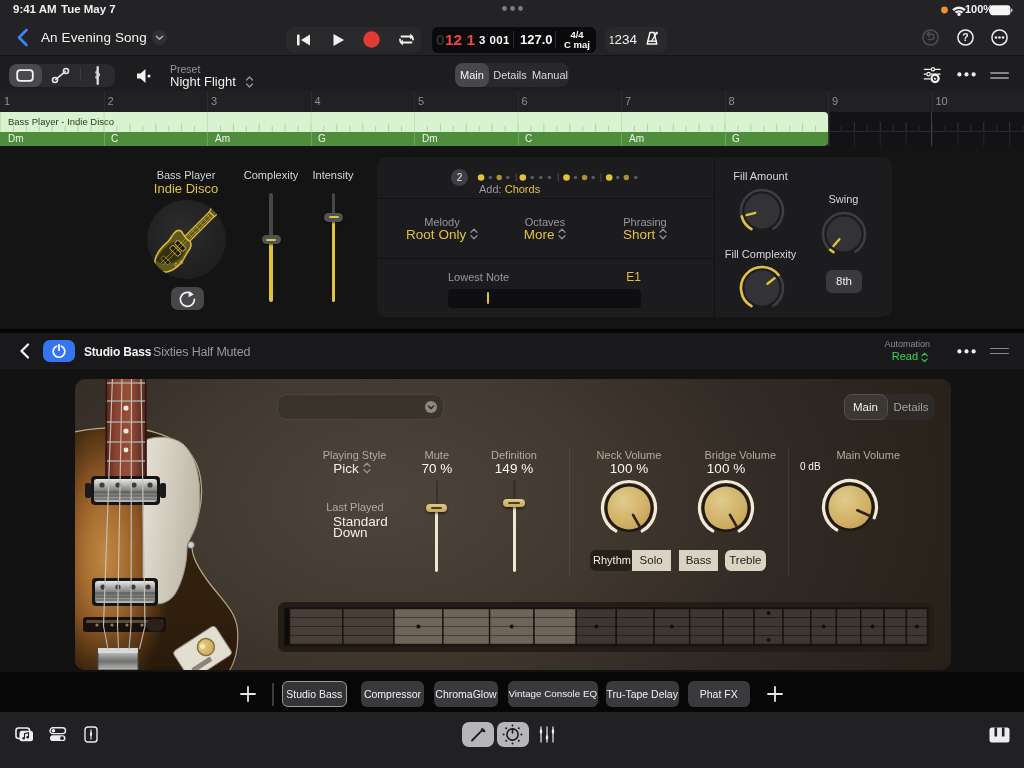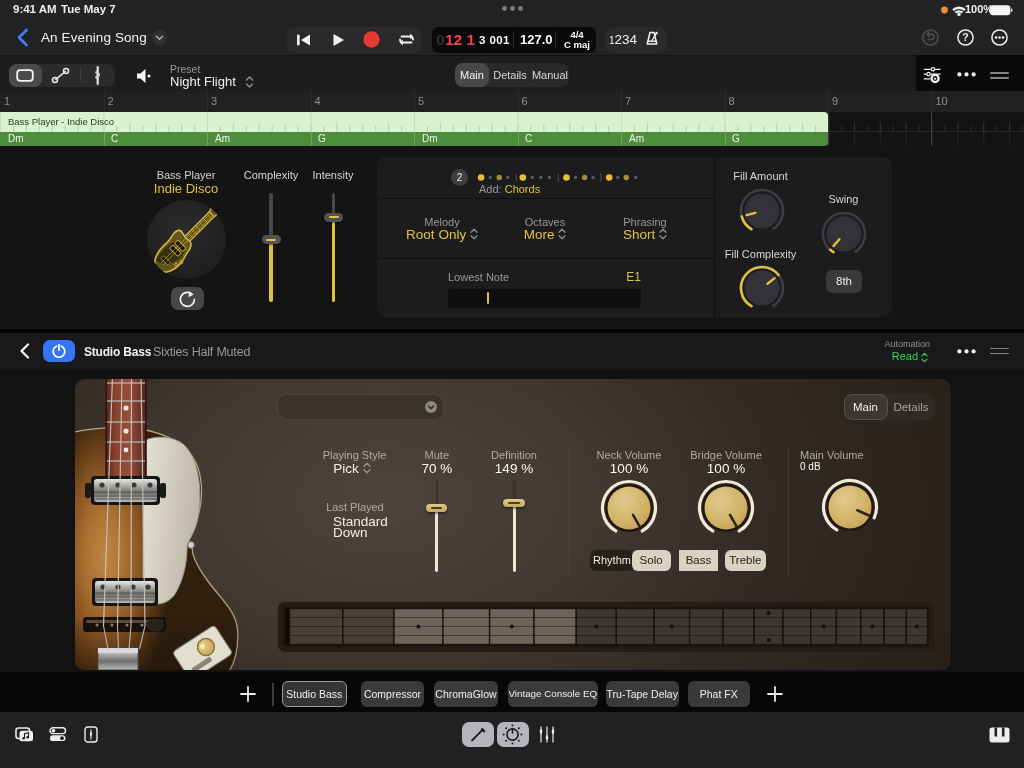--- a/index.html
+++ b/index.html
@@ -1,21 +1,21 @@
 <!DOCTYPE html>
 <html><head><meta charset="utf-8">
 <style>
 *{margin:0;padding:0;box-sizing:border-box}
 html,body{width:1024px;height:768px;background:#0a0a0b;overflow:hidden}
 body{font-family:"Liberation Sans",sans-serif;position:relative;-webkit-font-smoothing:antialiased}
 .abs{position:absolute}
 .ctr{display:flex;align-items:center;justify-content:center}
 
 #topbar{left:0;top:0;width:1024px;height:55px;background:#232325}
-#tb2{left:0;top:55px;width:916px;height:36px;background:#1d1d1f;border-top:1px solid #151517}
+#tb2{left:0;top:55px;width:1024px;height:36px;background:#1d1d1f;border-top:1px solid #151517}
 #ruler{left:0;top:91px;width:1024px;height:21px;background:#212123}
 .rnum{position:absolute;top:4px;font-size:11px;color:#8e8e93}
 .rbar{position:absolute;top:0;width:1px;height:21px;background:#2c2c2f}
 
 #rows{left:0;top:112px;width:1024px;height:34px;background:#131315}
 #regA{left:0;top:112px;width:828px;height:19.5px;background:#d9f2cf;border-radius:0 4px 0 0}
 #regB{left:0;top:131.5px;width:828px;height:14.5px;background:#4d8d3c;border-radius:0 0 4px 0}
 .chd{position:absolute;top:1.5px;font-size:10px;color:#f2f6ee;font-weight:400}
 .cbar{position:absolute;top:0;width:1px;height:14.5px;background:#6da55c}
 
@@ -580,44 +580,44 @@
  <div class="abs" style="left:389px;top:69.5px;width:100px;text-align:center;font-size:11px;color:#b3aba0">Definition</div>
  <div class="abs" style="left:389px;top:82px;width:100px;text-align:center;font-size:13.5px;color:#faf8f4">149 %</div>
  <div class="abs" style="left:438.2px;top:101px;width:2.6px;height:19px;background:#3a332c;border-radius:1.3px"></div>
  <div class="abs" style="left:438.1px;top:127px;width:2.8px;height:66px;background:#efe7d2;border-radius:1.4px"></div>
  <div class="abs" style="left:428.2px;top:119.5px;width:21.5px;height:8.5px;border-radius:4.2px;background:linear-gradient(#e0ca84,#c4a75d);box-shadow:0 1.5px 2.5px rgba(0,0,0,.55)"></div>
  <div class="abs" style="left:433.2px;top:123px;width:11.5px;height:1.8px;background:#4a3d22;border-radius:1px"></div>
  <div class="abs" style="left:493.5px;top:68px;width:1px;height:130px;background:rgba(255,255,255,0.08)"></div>
  <div class="abs" style="left:713px;top:68px;width:1px;height:130px;background:rgba(255,255,255,0.08)"></div>
  <div class="abs" style="left:504px;top:69.5px;width:100px;text-align:center;font-size:11px;color:#b3aba0">Neck Volume</div>
  <div class="abs" style="left:504px;top:82px;width:100px;text-align:center;font-size:13.5px;color:#faf8f4">100 %</div>
- <div class="abs" style="left:601px;top:69.5px;width:100px;text-align:center;font-size:11px;color:#b3aba0">Bridge Volume</div>
+ <div class="abs" style="left:601px;top:69.5px;width:100px;text-align:right;font-size:11px;color:#b3aba0">Bridge Volume</div>
  <div class="abs" style="left:601px;top:82px;width:100px;text-align:center;font-size:13.5px;color:#faf8f4">100 %</div>
- <div class="abs" style="left:725px;top:69.5px;width:100px;text-align:left;font-size:11px;color:#b3aba0">Main Volume</div>
+ <div class="abs" style="left:725px;top:69.5px;width:100px;text-align:right;font-size:11px;color:#b3aba0">Main Volume</div>
  <div class="abs" style="left:725px;top:82px;width:100px;text-align:left;font-size:10px;color:#faf8f4">0 dB</div>
  <svg class="abs" style="left:523px;top:98px" width="62" height="62">
       <circle cx="31" cy="31" r="24" fill="#201812"></circle>
       <circle cx="31" cy="31" r="21.5" fill="url(#gold)"></circle>
       <path d="M17.75 53.95A26.5 26.5 0 1 1 44.25 53.95" stroke="#f3ead6" stroke-width="3.2" fill="none" stroke-linecap="round"></path>
       <line x1="35.00" y1="37.93" x2="41.60" y2="49.36" stroke="#2e2416" stroke-width="2.6" stroke-linecap="round"></line>
     </svg>
  <svg class="abs" style="left:620px;top:98px" width="62" height="62">
       <circle cx="31" cy="31" r="24" fill="#201812"></circle>
       <circle cx="31" cy="31" r="21.5" fill="url(#gold)"></circle>
       <path d="M17.75 53.95A26.5 26.5 0 1 1 44.25 53.95" stroke="#f3ead6" stroke-width="3.2" fill="none" stroke-linecap="round"></path>
       <line x1="35.00" y1="37.93" x2="41.60" y2="49.36" stroke="#2e2416" stroke-width="2.6" stroke-linecap="round"></line>
     </svg>
  <svg class="abs" style="left:744px;top:97px" width="62" height="62">
       <circle cx="31" cy="31" r="24" fill="#201812"></circle>
       <circle cx="31" cy="31" r="21.5" fill="url(#gold)"></circle>
       <path d="M17.75 53.95A26.5 26.5 0 1 1 55.21 41.78" stroke="#f3ead6" stroke-width="3.2" fill="none" stroke-linecap="round"></path>
       <line x1="38.31" y1="34.26" x2="49.95" y2="39.44" stroke="#2e2416" stroke-width="2.6" stroke-linecap="round"></line>
     </svg>
  <div class="abs ctr" style="left:515px;top:170.5px;width:44px;height:21.5px;background:#262019;border-radius:6px;font-size:11px;color:#f0ede8">Rhythm</div>
- <div class="abs ctr" style="left:556.6px;top:170.5px;width:39px;height:21.5px;background:#d9d3c4;border-radius:6px;font-size:11.5px;color:#262019">Solo</div>
+ <div class="abs ctr" style="left:556.6px;top:170.5px;width:39px;height:21.5px;background:#d9d3c4;border-radius:0;font-size:11.5px;color:#262019">Solo</div>
  <div class="abs ctr" style="left:604px;top:170.5px;width:39px;height:21.5px;background:#d9d3c4;border-radius:0;font-size:11.5px;color:#262019">Bass</div>
  <div class="abs ctr" style="left:649.8px;top:170.5px;width:41px;height:21.5px;background:#d9d3c4;border-radius:6px;font-size:11.5px;color:#262019">Treble</div>
 </div>
 <div class="abs" id="fxbar">
  <svg class="abs" style="left:240px;top:13.5px" width="16" height="16" viewBox="0 0 16 16">
       <path d="M8 1v14M1 8h14" stroke="#e8e8ea" stroke-width="1.8" stroke-linecap="round"></path>
     </svg>
  <div class="abs" style="left:272px;top:10.5px;width:1.5px;height:23px;background:#3c3c3f"></div>
  <div class="chip" style="left:282px;width:64.5px;background:#343437;border:1.2px solid #9a9a9e">Studio Bass</div>
  <div class="chip" style="left:361px;width:63px">Compressor</div>

